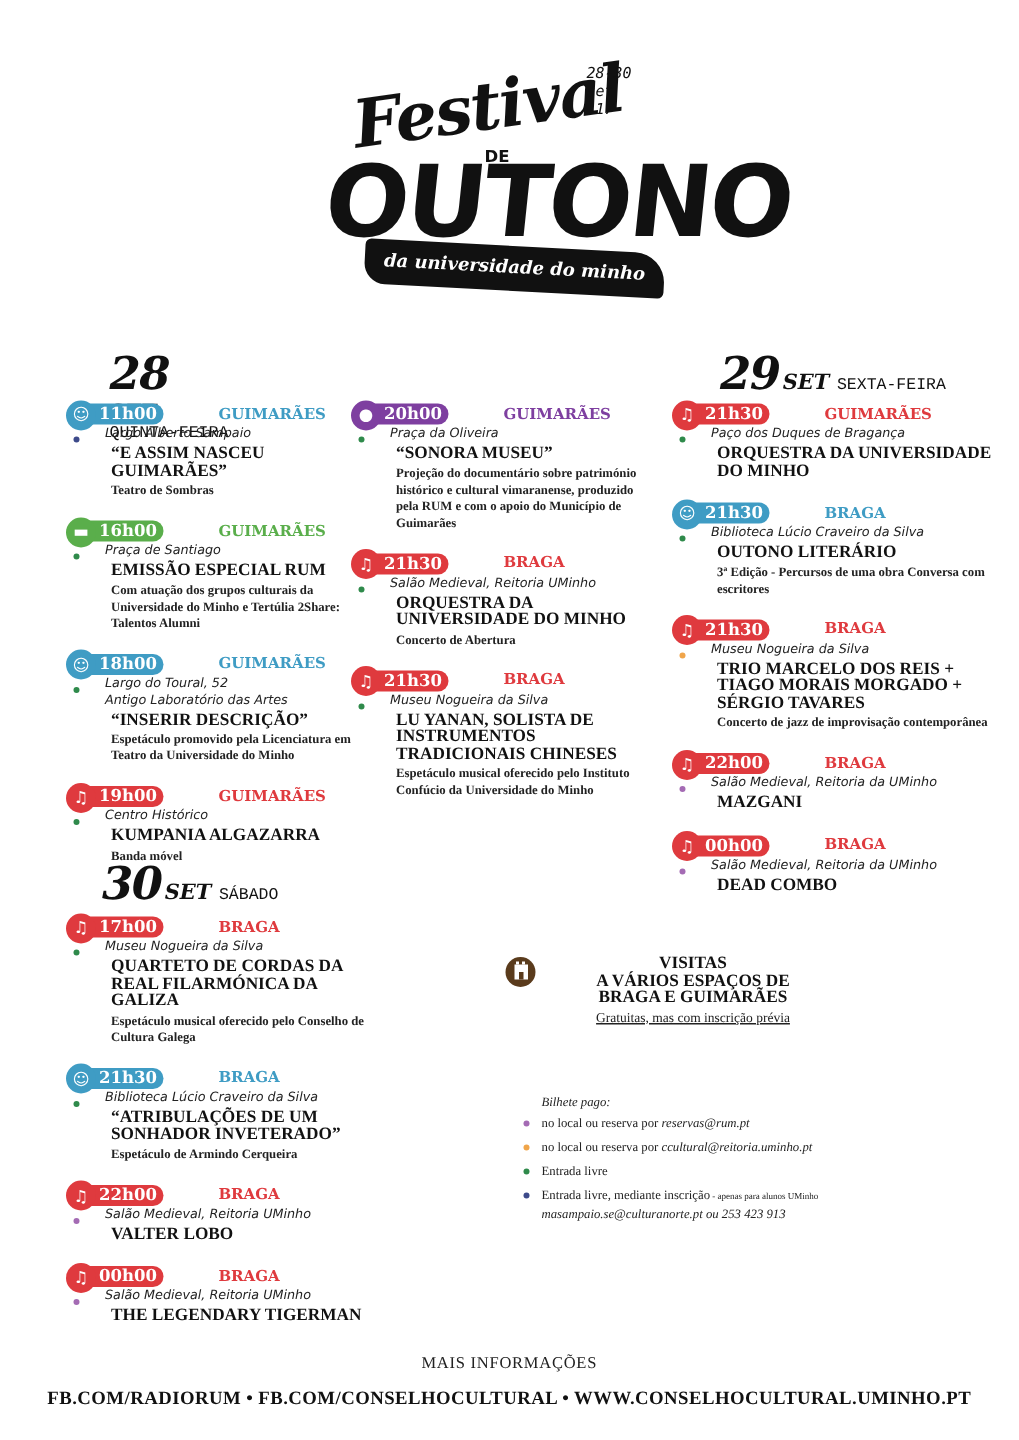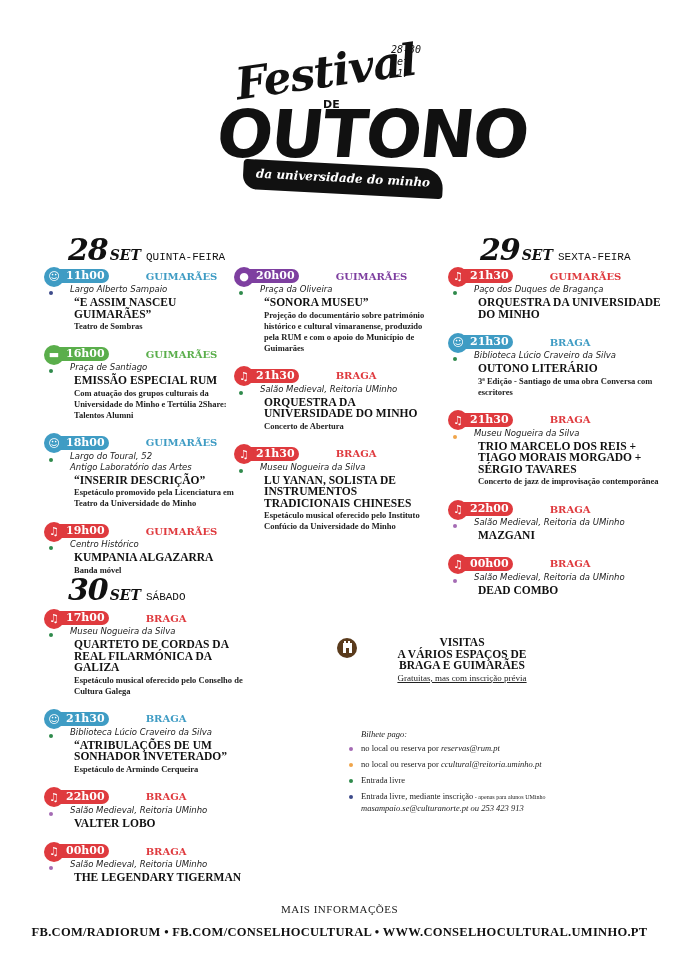--- a/index.html
+++ b/index.html
@@ -80,21 +80,21 @@
   <div class="dates">
     <div>28-30</div>
     <div>set</div>
     <div>'17</div>
   </div>
   <div class="ribbon">
     <span>da universidade do minho</span>
   </div>
 </div>
 
-<div class="day-header" style="left:68px; top:232px;">
+<div class="day-header" style="left:68px; top:232px;flex-direction:column;">
   <span class="day-num">28</span>
   <span class="day-set">SET</span>
   <span class="day-name">QUINTA-FEIRA</span>
 </div>
 <div class="day-header" style="left:480px; top:232px;">
   <span class="day-num">29</span>
   <span class="day-set">SET</span>
   <span class="day-name">SEXTA-FEIRA</span>
 </div>
 <div class="day-header" style="left:68px; top:572px;">
@@ -206,21 +206,21 @@
 
   <div class="event blue">
     <div class="ev-head">
       <span class="ev-icon">☺</span>
       <span class="ev-time">21h30</span>
       <span class="ev-city">BRAGA</span>
     </div>
     <span class="ev-dot dot-green"></span>
     <span class="ev-venue">Biblioteca Lúcio Craveiro da Silva</span>
     <span class="ev-title">OUTONO LITERÁRIO</span>
-    <span class="ev-desc">3ª Edição - Santiago de uma obra Conversa com escritores</span>
+    <span class="ev-desc">3ª Edição - Percursos de uma obra Conversa com escritores</span>
   </div>
 
   <div class="event red">
     <div class="ev-head">
       <span class="ev-icon">♫</span>
       <span class="ev-time">21h30</span>
       <span class="ev-city">BRAGA</span>
     </div>
     <span class="ev-dot dot-orange"></span>
     <span class="ev-venue">Museu Nogueira da Silva</span>

